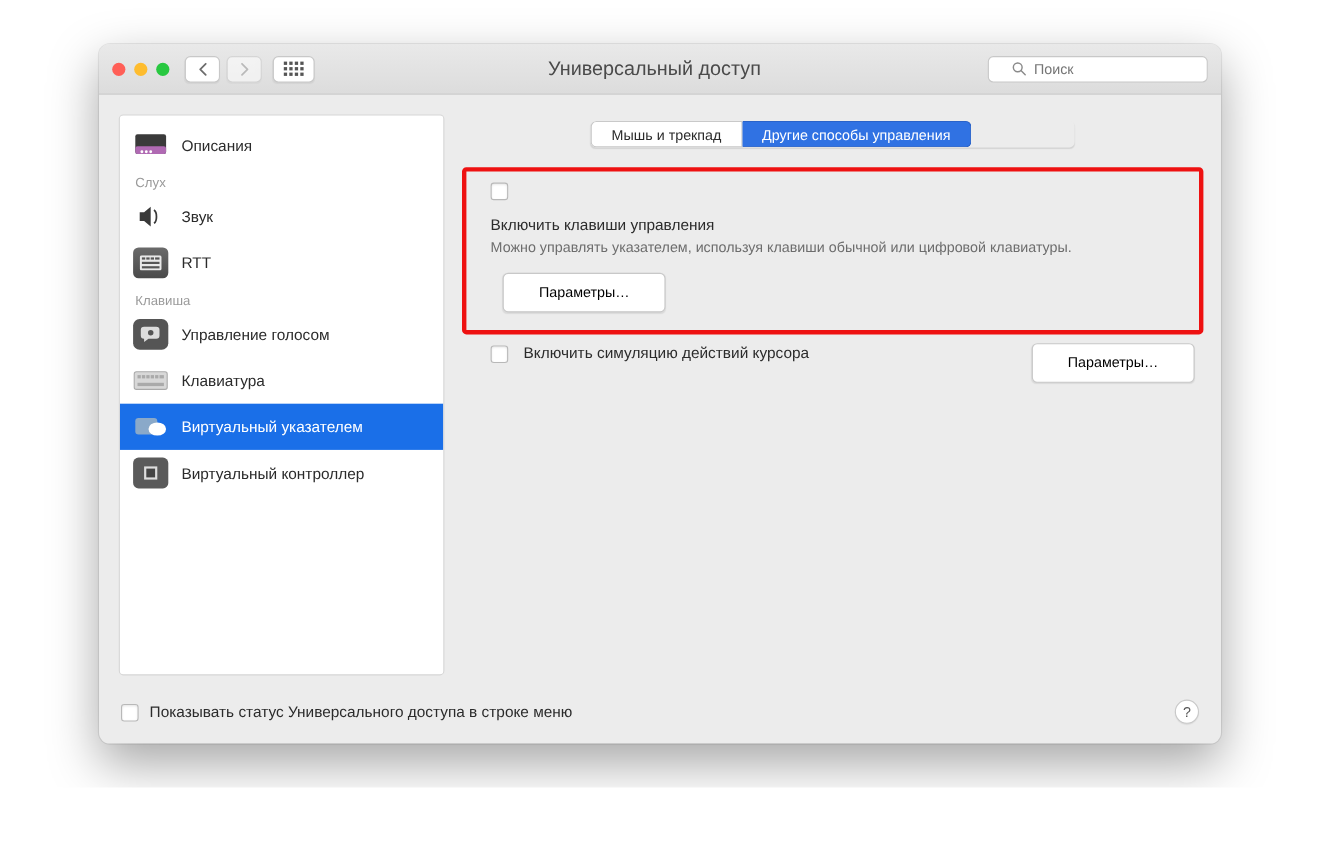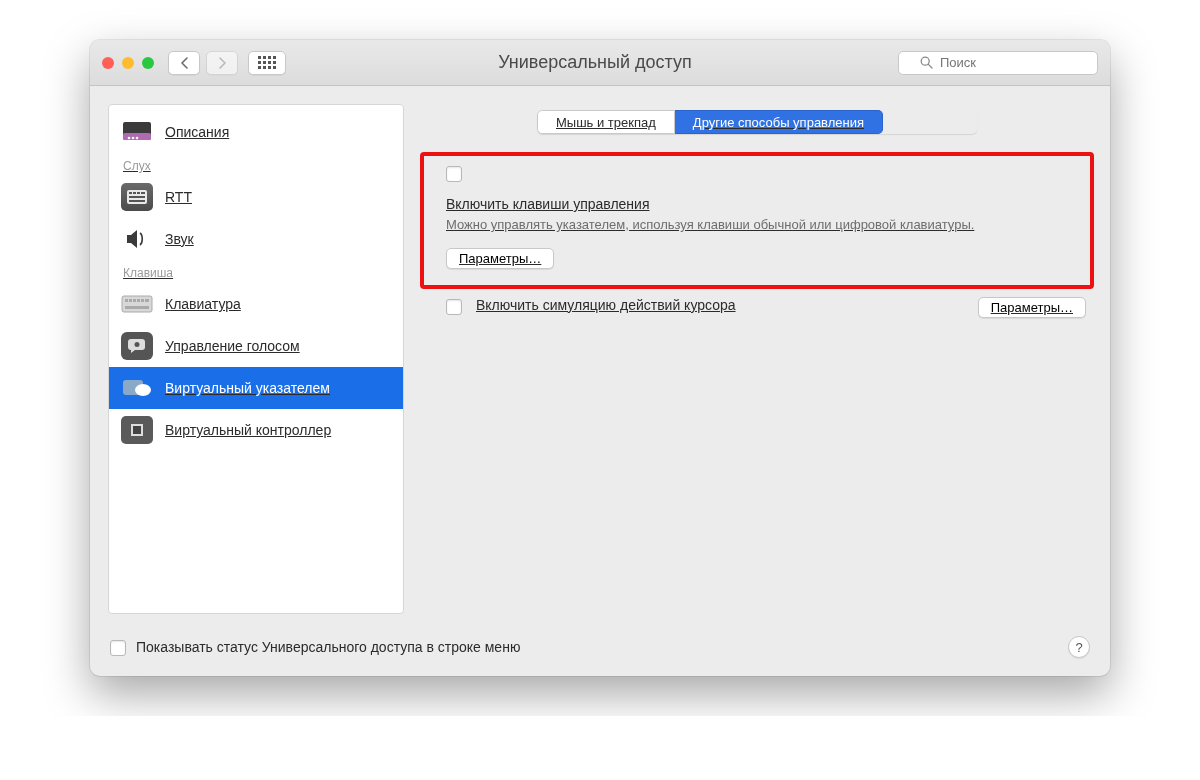--- a/index.html
+++ b/index.html
@@ -47,21 +47,21 @@
     font-size:18px; color:#4a4a4a; pointer-events:none;
   }
   .search {
     margin-left:auto; width:200px; height:24px;
     border:1px solid #c8c8c8; border-radius:5px; background:#fff;
     display:flex; align-items:center; padding:0 21px; gap:5px; color:#999;
   }
   .search svg{flex:0 0 auto;}
   .search input{border:0;outline:0;width:100%;font-size:13px;background:transparent;}
   
-  .content{ display:flex; padding:18px; gap:18px;text-decoration:underline; }
+  .content{ display:flex; padding:18px; gap:18px; }
   .sidebar{
     width:296px; background:#fff; border:1px solid #d6d6d6; border-radius:4px;
     padding:6px 0; height:510px; overflow:hidden;
   }
   .s-header{ color:#9a9a9a; font-size:12px; padding:6px 14px 3px;}
   .s-item{
     display:flex; align-items:center; gap:12px;
     padding:7px 12px; font-size:14px; color:#2b2b2b; cursor:default;
   }
   .s-item.selected{ background:#1a6fe8; color:#fff;}
@@ -90,23 +90,23 @@
   .option.highlight{ outline:4px solid #e11; outline-offset:-2px; border-radius:2px;flex-direction:column;}
   .chk{
     width:16px;height:16px;border:1px solid #b8b8b8;border-radius:3px;
     background:#fff; margin-top:2px; flex-shrink:0;
     box-shadow:inset 0 1px 2px rgba(0,0,0,0.1);
   }
   .opt-text{ flex:1; padding-right:10px;}
   .opt-title{font-size:14px;margin-bottom:4px;}
   .opt-desc{font-size:13px;color:#6d6d6d;line-height:1.35;}
   .opt-btn{
-    height:21px; padding:0 12px; font-size:13px;
+    height:36px; padding:0 32px; font-size:13px;
     border:1px solid #c8c8c8; border-radius:5px; background:#fff;
-    box-shadow:0 1px 1px rgba(0,0,0,0.08); white-space:nowrap;
+    box-shadow:0 1px 1px rgba(0,0,0,0.08); white-space:nowrap;margin-left:11px;
   }
   .footer{
     display:flex;align-items:center; padding:4px 20px 18px; gap:10px;
   }
   .help{
     margin-left:auto; width:22px;height:22px;border:1px solid #c8c8c8;
     border-radius:50%;background:#fff;display:flex;align-items:center;
     justify-content:center;font-size:13px;color:#555;
     box-shadow:0 1px 1px rgba(0,0,0,0.08);
   }
@@ -171,75 +171,75 @@
               <rect x="2" y="14" width="28" height="7" rx="2" fill="#b06ab3"></rect>
               <circle cx="8" cy="19" r="1.3" fill="#fff"></circle>
               <circle cx="12" cy="19" r="1.3" fill="#fff"></circle>
               <circle cx="16" cy="19" r="1.3" fill="#fff"></circle>
             </svg>
         </span>
         <span>Описания</span>
       </div>
 
       <div class="s-header">Слух</div>
+
+      <div class="s-item">
+        <span class="s-icon">
+          <svg width="26" height="24" viewBox="0 0 26 24">
+              <path d="M3 8h4l6-5v18l-6-5H3z" fill="#3a3a3a"></path>
+              <path d="M16 6c3 2 3 10 0 12" stroke="#3a3a3a" stroke-width="1.6" fill="none"></path>
+            </svg>
+        </span>
+        <span>Звук</span>
+      </div>
 
       <div class="s-item">
         <span class="s-icon" style="background:linear-gradient(#6a6a6a,#4a4a4a);border-radius:5px;">
           <svg width="20" height="14" viewBox="0 0 20 14">
               <rect width="20" height="14" rx="2" fill="#e8e8e8"></rect>
               <rect x="2" y="2" width="3" height="2" fill="#555"></rect>
               <rect x="6" y="2" width="3" height="2" fill="#555"></rect>
               <rect x="10" y="2" width="3" height="2" fill="#555"></rect>
               <rect x="14" y="2" width="4" height="2" fill="#555"></rect>
               <rect x="2" y="6" width="16" height="2" fill="#555"></rect>
               <rect x="2" y="10" width="16" height="2" fill="#555"></rect>
             </svg>
         </span>
         <span>RTT</span>
       </div>
 
-      <div class="s-item">
-        <span class="s-icon">
-          <svg width="26" height="24" viewBox="0 0 26 24">
-              <path d="M3 8h4l6-5v18l-6-5H3z" fill="#3a3a3a"></path>
-              <path d="M16 6c3 2 3 10 0 12" stroke="#3a3a3a" stroke-width="1.6" fill="none"></path>
-            </svg>
-        </span>
-        <span>Звук</span>
-      </div>
-
 
       <div class="s-header">Клавиша</div>
+
+      <div class="s-item">
+        <span class="s-icon" style="background:#555;border-radius:6px;">
+          <svg width="22" height="18" viewBox="0 0 22 18">
+              <path d="M2 2h14a3 3 0 0 1 3 3v5a3 3 0 0 1-3 3H9l-4 3v-3H5a3 3 0 0 1-3-3V5a3 3 0 0 1 3-3z" fill="#ddd"></path>
+              <circle cx="11" cy="7.5" r="2.5" fill="#555"></circle>
+            </svg>
+        </span>
+        <span>Управление голосом</span>
+      </div>
 
       <div class="s-item">
         <span class="s-icon">
           <svg width="32" height="20" viewBox="0 0 32 20">
               <rect x="1" y="2" width="30" height="16" rx="2" fill="#d8d8d8" stroke="#aaa"></rect>
               <rect x="4" y="5" width="3" height="3" fill="#aaa"></rect>
               <rect x="8" y="5" width="3" height="3" fill="#aaa"></rect>
               <rect x="12" y="5" width="3" height="3" fill="#aaa"></rect>
               <rect x="16" y="5" width="3" height="3" fill="#aaa"></rect>
               <rect x="20" y="5" width="3" height="3" fill="#aaa"></rect>
               <rect x="24" y="5" width="4" height="3" fill="#aaa"></rect>
               <rect x="4" y="12" width="24" height="3" fill="#aaa"></rect>
             </svg>
         </span>
         <span>Клавиатура</span>
       </div>
 
-      <div class="s-item">
-        <span class="s-icon" style="background:#555;border-radius:6px;">
-          <svg width="22" height="18" viewBox="0 0 22 18">
-              <path d="M2 2h14a3 3 0 0 1 3 3v5a3 3 0 0 1-3 3H9l-4 3v-3H5a3 3 0 0 1-3-3V5a3 3 0 0 1 3-3z" fill="#ddd"></path>
-              <circle cx="11" cy="7.5" r="2.5" fill="#555"></circle>
-            </svg>
-        </span>
-        <span>Управление голосом</span>
-      </div>
-
       <div class="s-item selected">
         <span class="s-icon">
           <svg width="32" height="24" viewBox="0 0 32 24">
               <rect x="2" y="4" width="20" height="15" rx="3" fill="#8aa9c9"></rect>
               <ellipse cx="22" cy="14" rx="8" ry="6" fill="#fff"></ellipse>
             </svg>
         </span>
         <span>Виртуальный указателем</span>
       </div>
 

